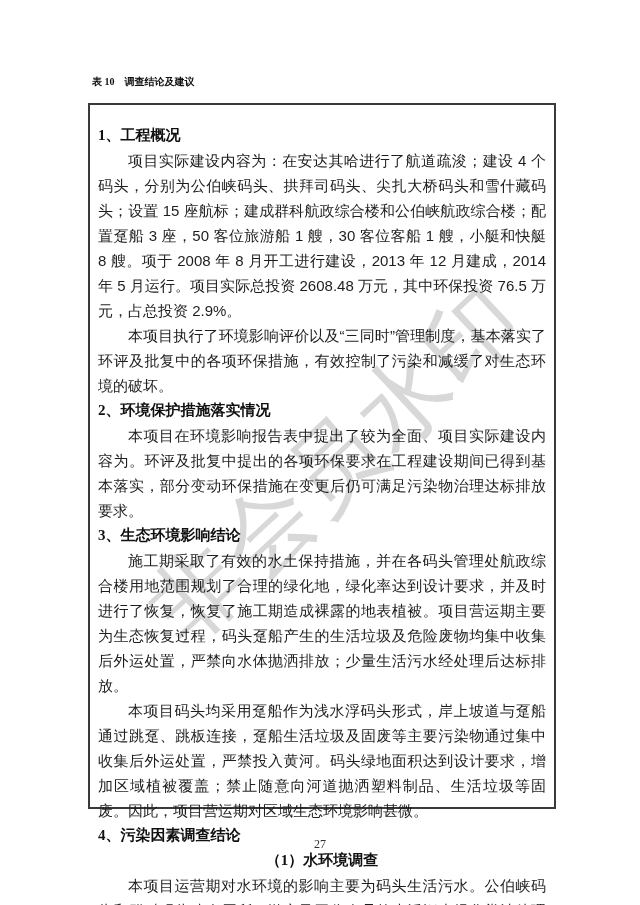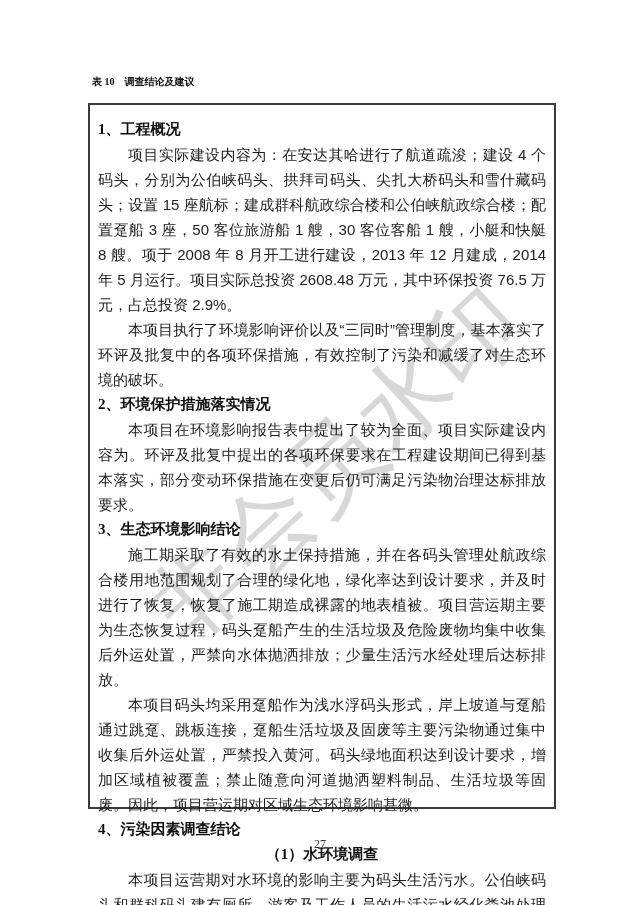--- a/index.html
+++ b/index.html
@@ -14,21 +14,21 @@
     letter-spacing:2px;font-family:"Liberation Sans", sans-serif;user-select:none;
   }
   .content{position:relative;z-index:1;}
   .doc-title{
     position:absolute;left:92px;top:75px;
     font-size:10px;font-weight:bold;color:#101010;white-space:pre;
   }
   .box{
     position:absolute;left:88px;top:103px;width:468px;height:706px;
     box-sizing:border-box;border:2px solid #3a3a3a;
-    padding:12px 8px 0 8px;background:transparent;
+    padding:18px 8px 0 8px;background:transparent;
   }
   .sec-heading{
     margin:0;font-size:15px;font-weight:bold;color:#101010;line-height:25px;
   }
   .sub-heading{
     margin:0;font-size:15px;font-weight:bold;color:#101010;line-height:25px;text-align:center;
   }
   .para{
     margin:0;font-size:15px;color:#1d1d1d;line-height:25px;
     text-align:justify;text-indent:2em;

